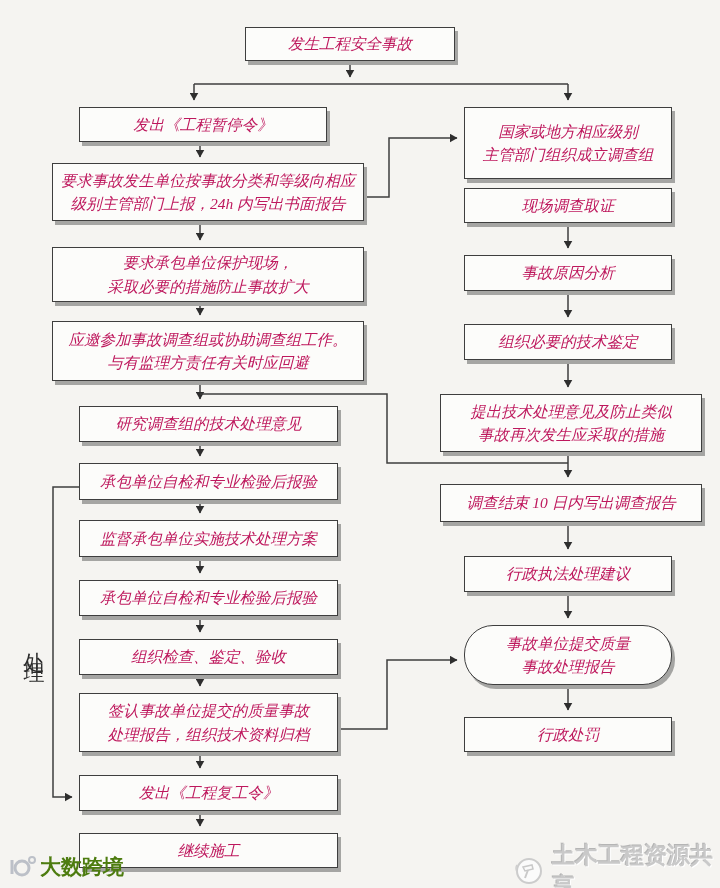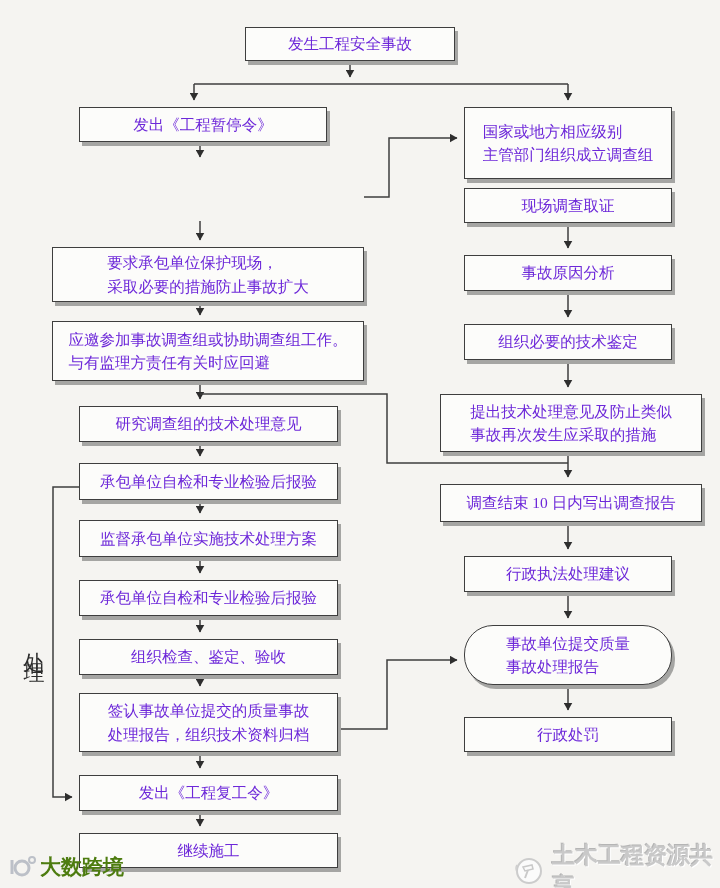--- a/index.html
+++ b/index.html
@@ -8,23 +8,24 @@
     background:#f5f4f1;
     font-family:"Liberation Serif","DejaVu Serif",serif;
   }
   #connectors{position:absolute;left:0;top:0;width:720px;height:888px;}
   .node{
     position:absolute;box-sizing:border-box;
     background:#fcfcfa;
     border:1.5px solid #3e3e3e;
     box-shadow:3px 4px 0 #a5a5a3;
     display:flex;align-items:center;justify-content:center;
-    white-space:pre-line;
-    font-size:15.5px;line-height:1.5;color:#6d28d9;
+    text-align:center;white-space:pre-line;
+    font-size:15.5px;line-height:1.5;color:#be185d;
     padding:2px 6px;
+    font-style:italic;
   }
   .side-label{
     position:absolute;left:20px;top:635px;height:80px;
     writing-mode:vertical-rl;text-orientation:upright;
     letter-spacing:11px;font-size:21px;color:#2b2b2b;
   }
   .wm-left{
     position:absolute;left:6px;top:853px;
     display:flex;align-items:center;gap:4px;
     color:#4d7c0f;font-size:21px;font-weight:bold;
@@ -81,20 +82,22 @@
       <path d="M364,197 H389 V138 H457" marker-end="url(#arr)"></path>
       <path d="M568,463 H387 V394 H200"></path>
       <path d="M79,487 H53 V797 H72" marker-end="url(#arr)"></path>
       <path d="M338,729 H387 V660 H457" marker-end="url(#arr)"></path>
     </g>
   </svg>
 
   <div class="node" style="left:245px;top:27px;width:210px;height:34px;">发生工程安全事故</div>
 
   <div class="node" style="left:79px;top:107px;width:248px;height:35px;">发出《工程暂停令》</div>
+  <div class="node" style="left:52px;top:163px;width:312px;height:58px;">要求事故发生单位按事故分类和等级向相应
+级别主管部门上报，24h 内写出书面报告</div>
   <div class="node" style="left:52px;top:247px;width:312px;height:55px;">要求承包单位保护现场，
 采取必要的措施防止事故扩大</div>
   <div class="node" style="left:52px;top:321px;width:312px;height:60px;">应邀参加事故调查组或协助调查组工作。
 与有监理方责任有关时应回避</div>
   <div class="node" style="left:79px;top:406px;width:259px;height:36px;">研究调查组的技术处理意见</div>
   <div class="node" style="left:79px;top:463px;width:259px;height:37px;">承包单位自检和专业检验后报验</div>
   <div class="node" style="left:79px;top:520px;width:259px;height:37px;">监督承包单位实施技术处理方案</div>
   <div class="node" style="left:79px;top:580px;width:259px;height:36px;">承包单位自检和专业检验后报验</div>
   <div class="node" style="left:79px;top:639px;width:259px;height:36px;">组织检查、鉴定、验收</div>
   <div class="node" style="left:79px;top:693px;width:259px;height:59px;">签认事故单位提交的质量事故

